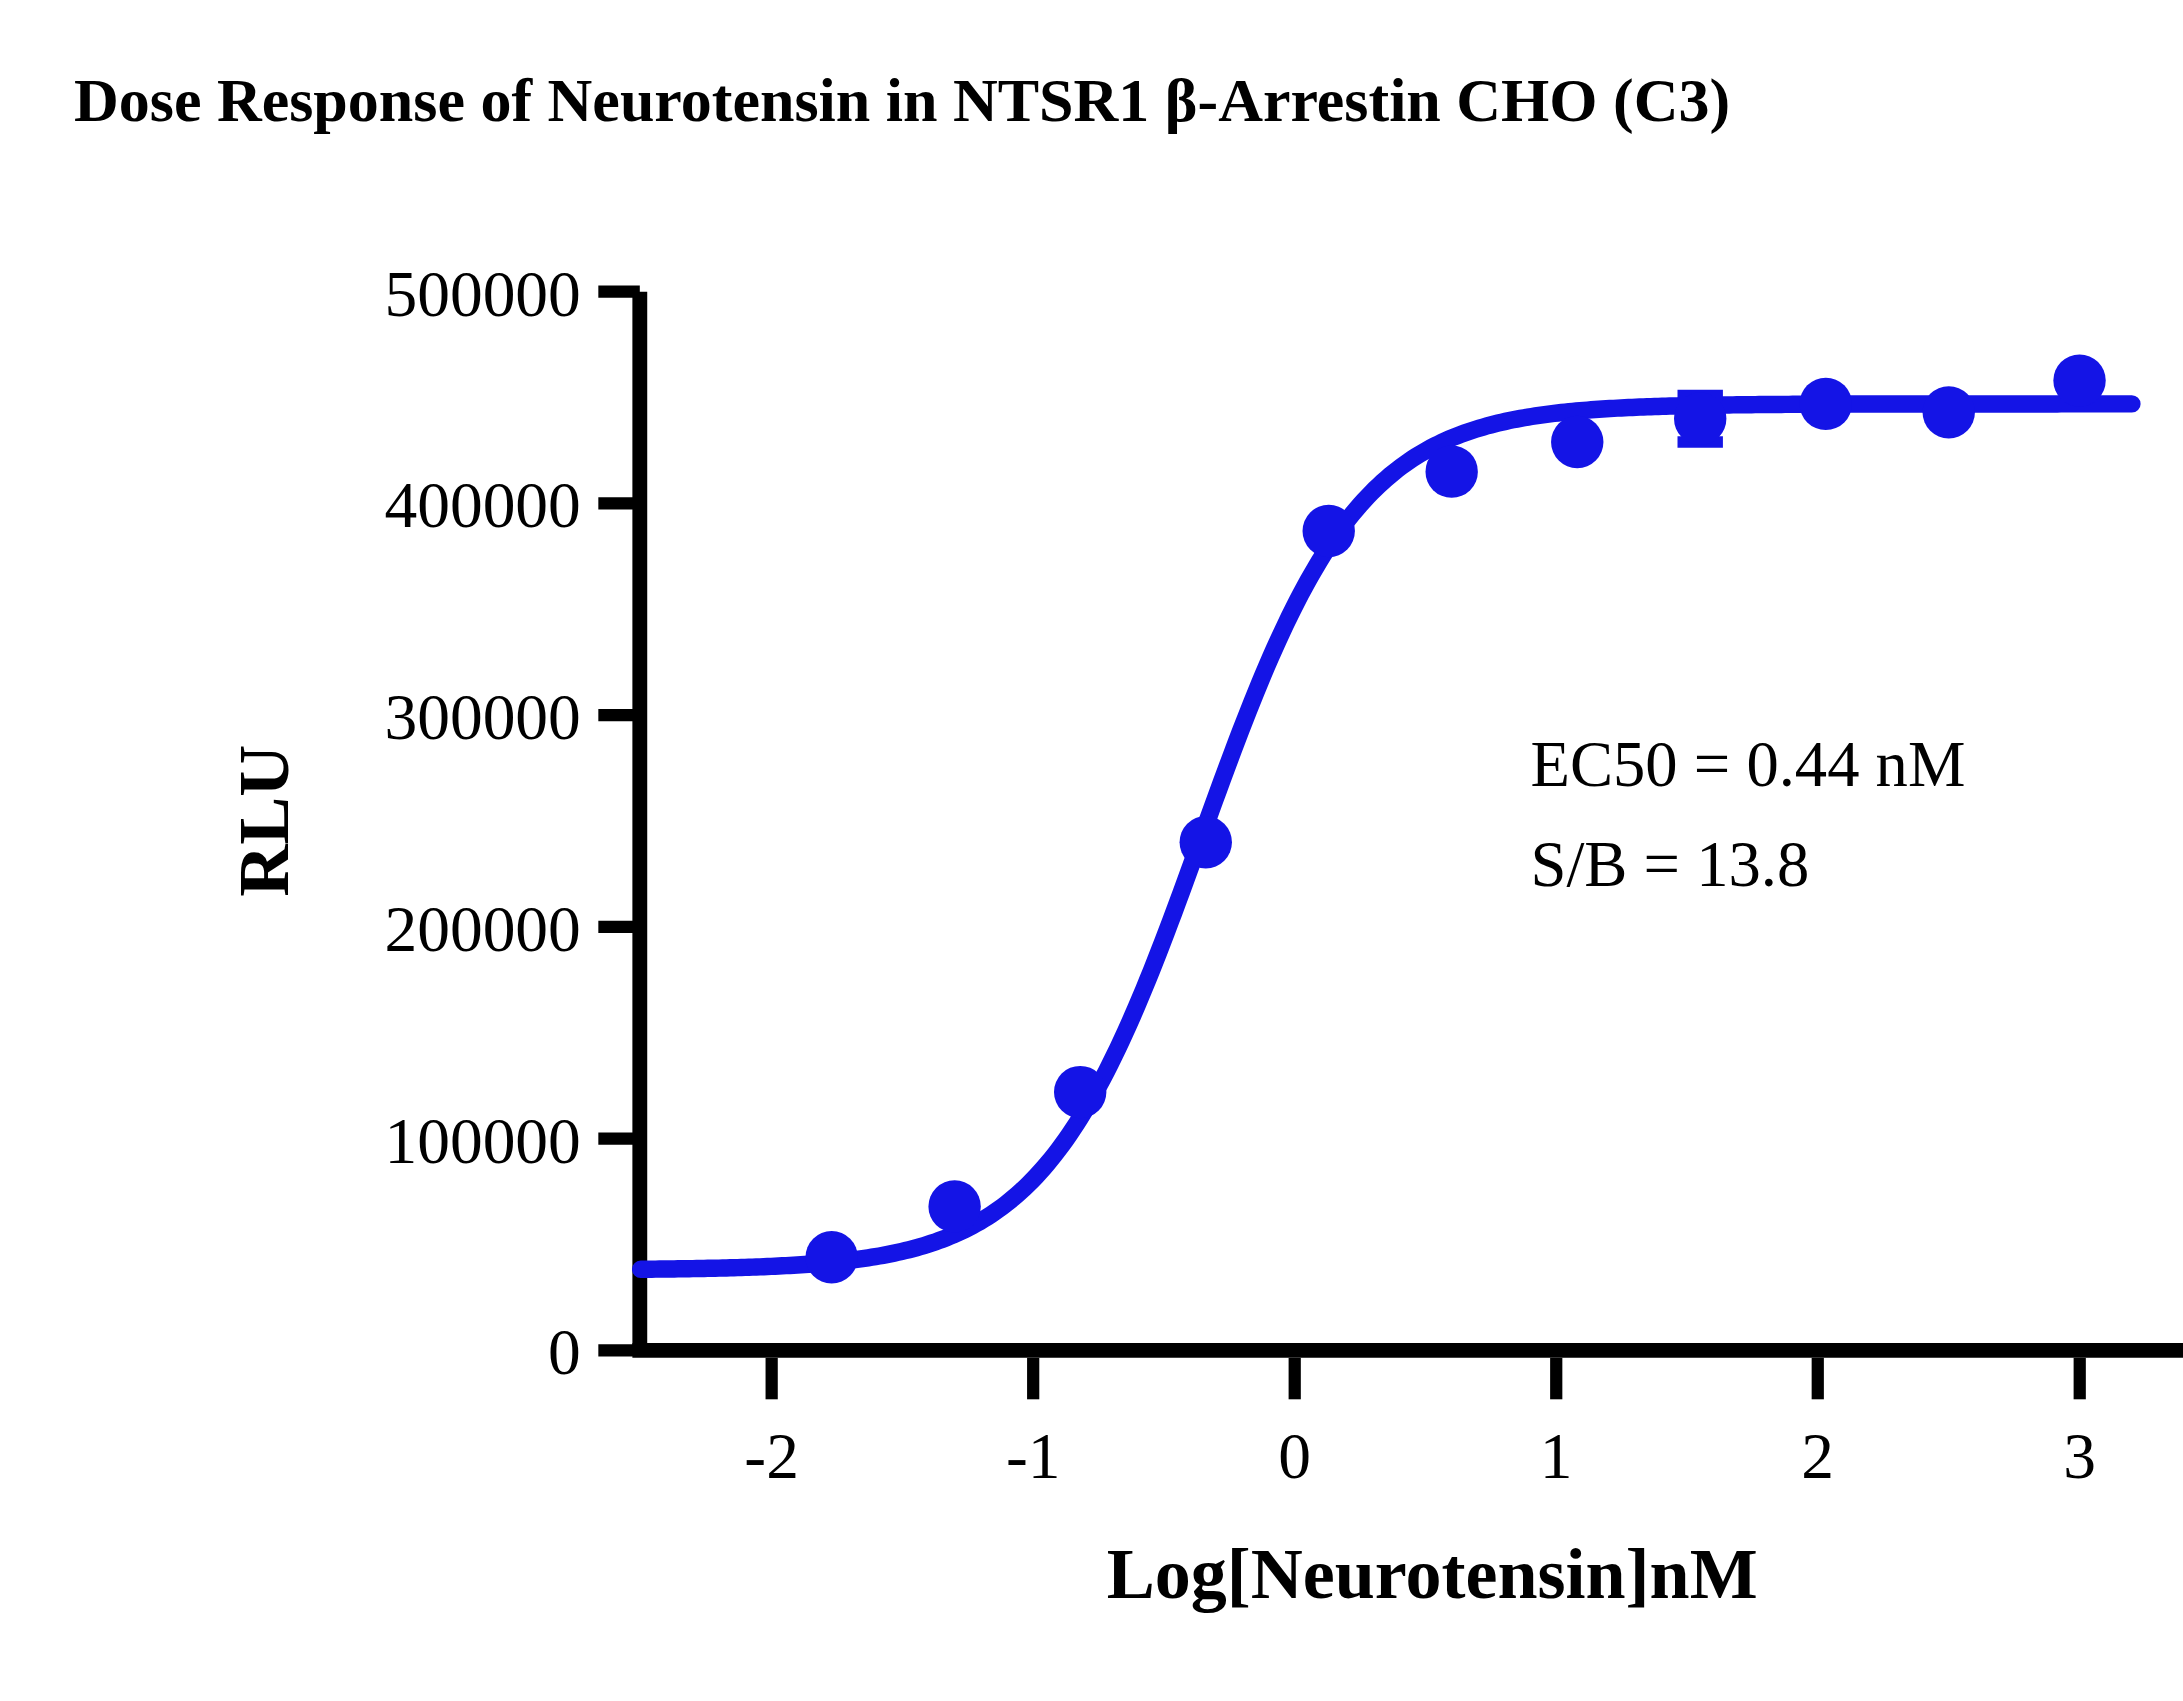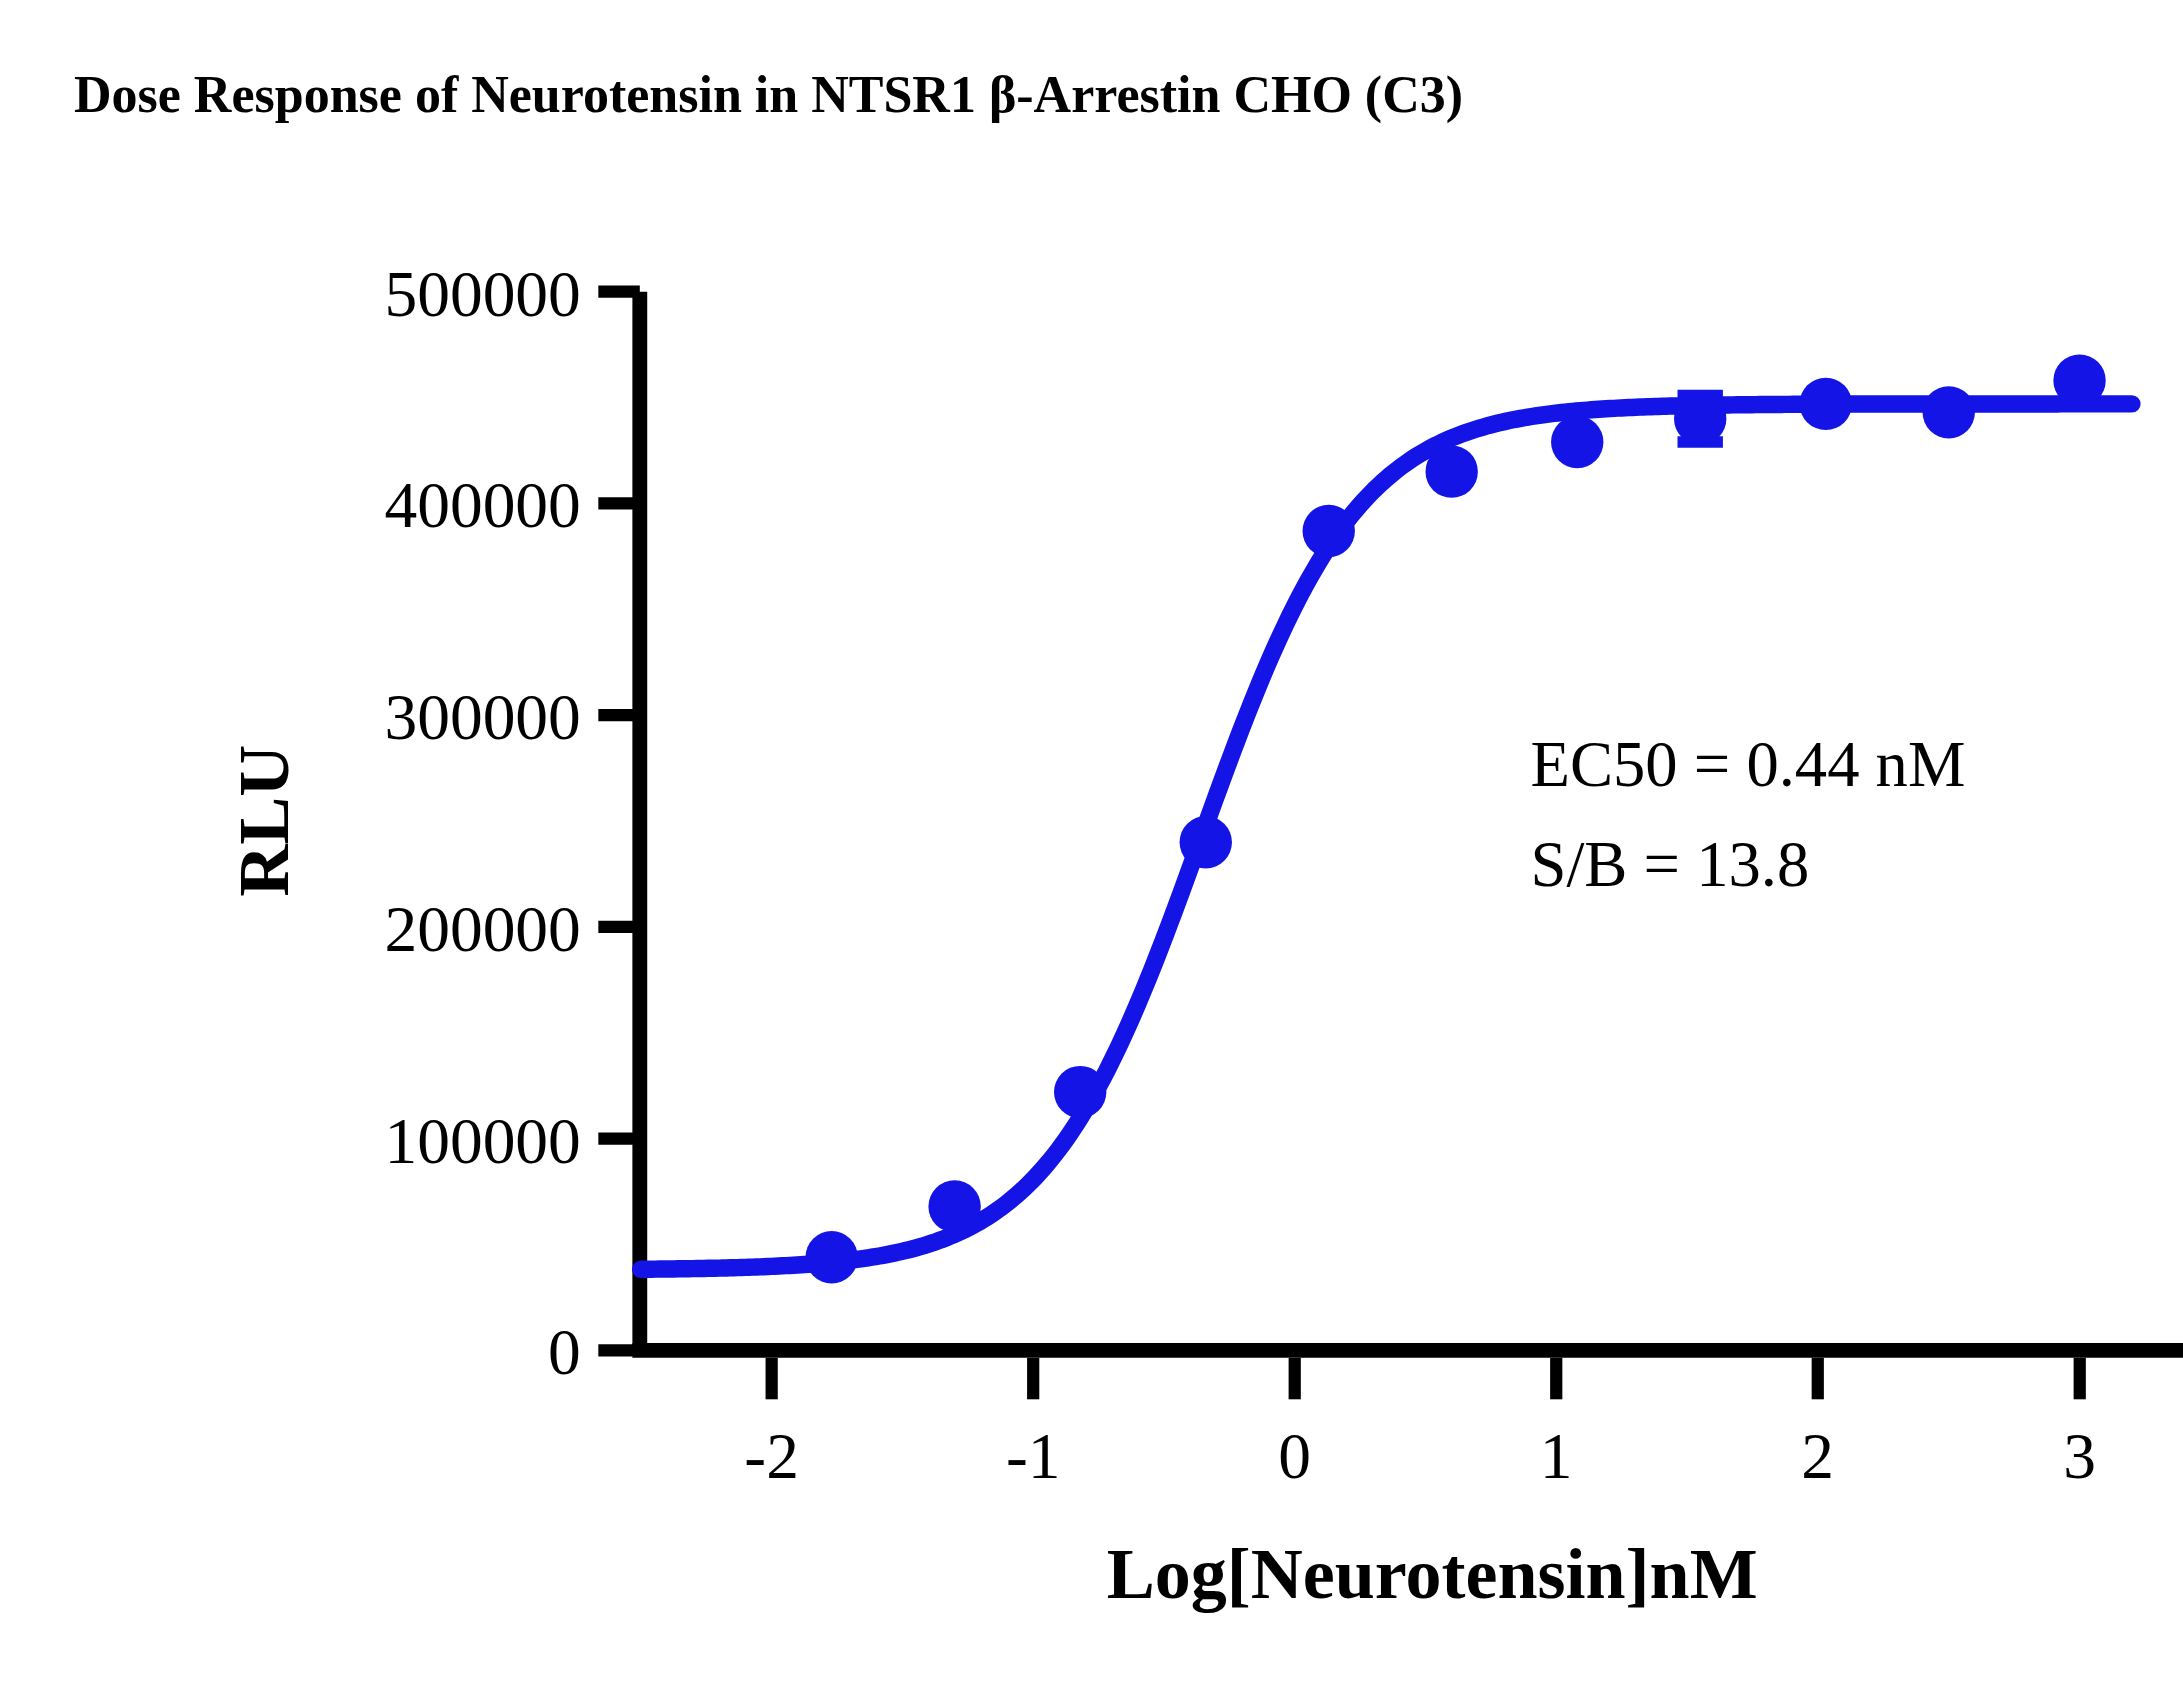--- a/index.html
+++ b/index.html
@@ -16,21 +16,21 @@
   #page {
     position: relative;
     width: 2854px;
     height: 1701px;
     background: #ffffff;
   }
   #chart-title {
     position: absolute;
     left: 74px;
     top: 65px;
-    font-size: 52px;
+    font-size: 62px;
     font-weight: bold;
     color: #000000;
     white-space: nowrap;
     letter-spacing: 0px;
   }
   #plot-svg {
     position: absolute;
     left: 0;
     top: 0;
   }

